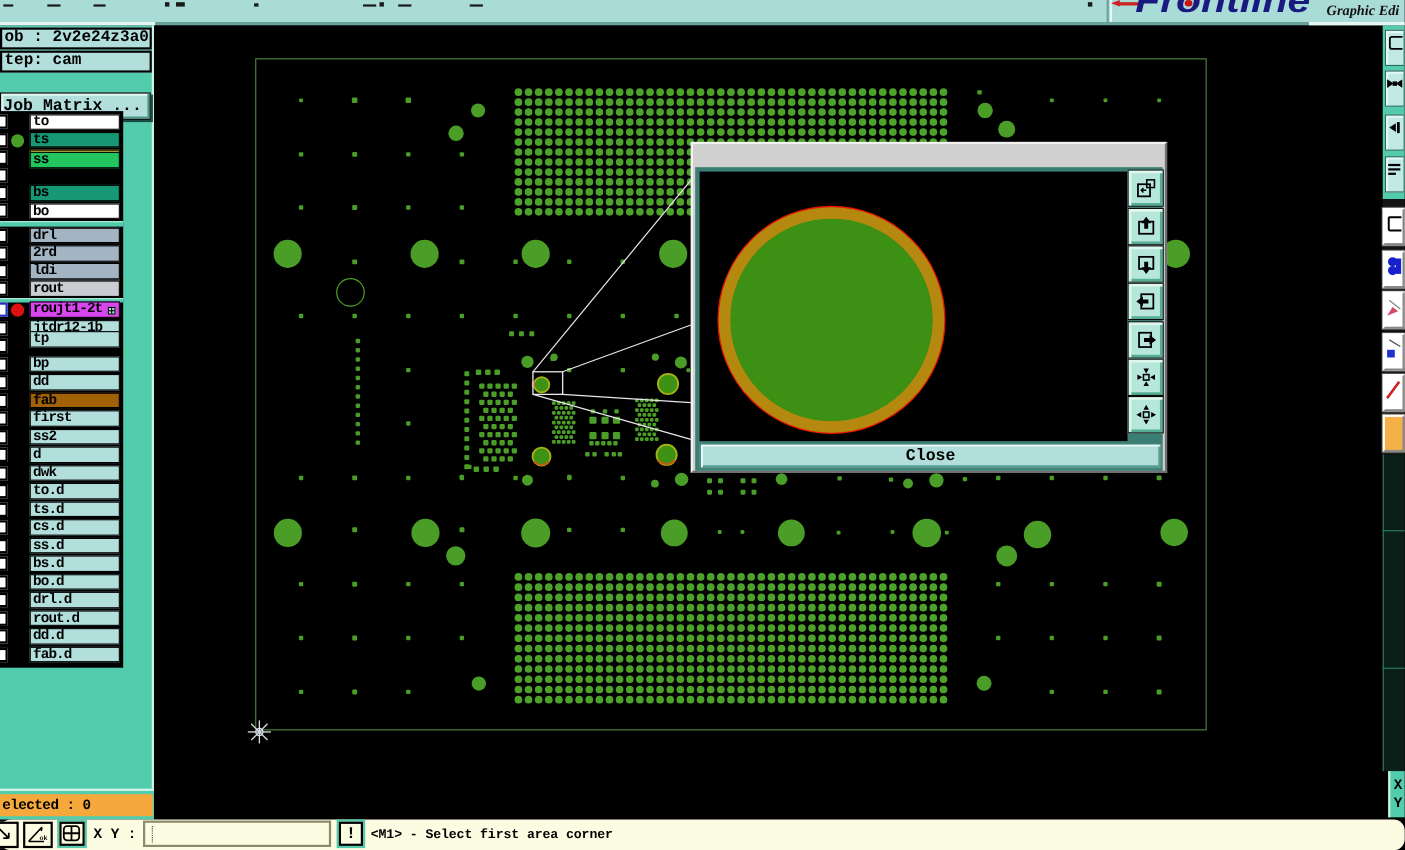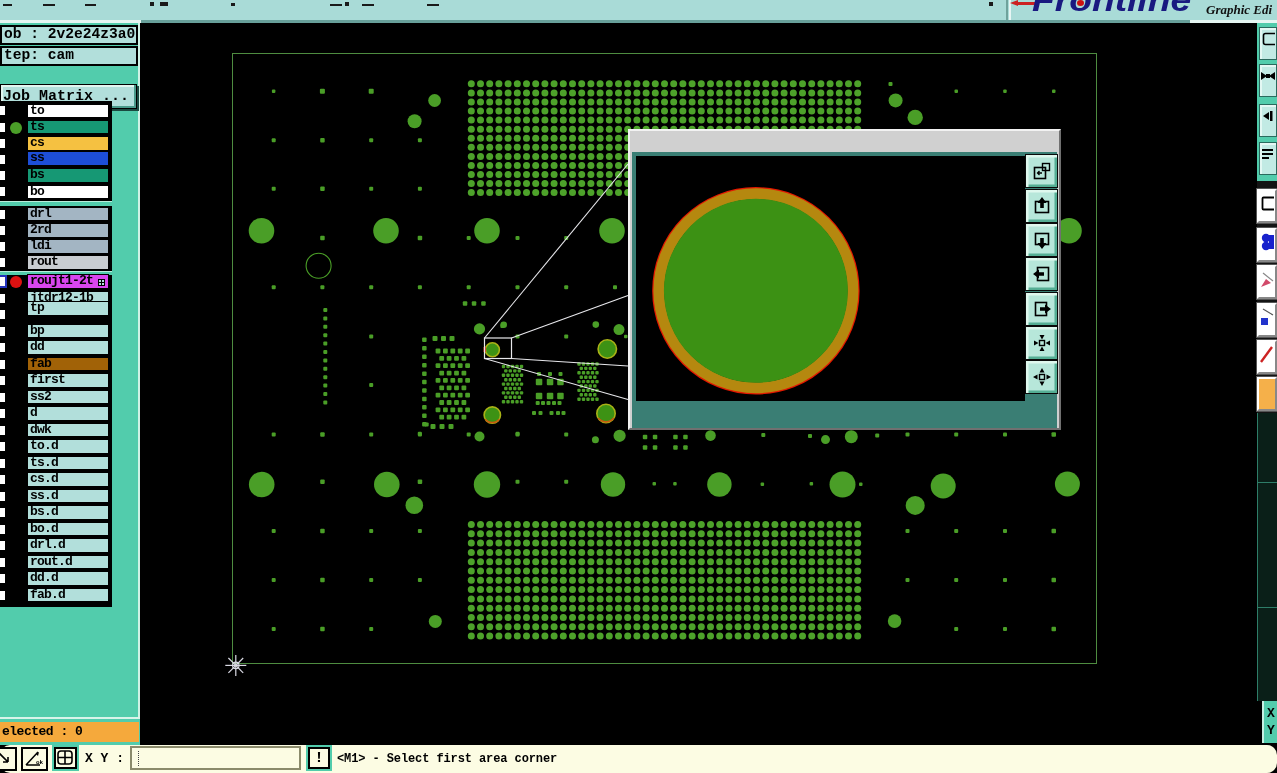--- a/index.html
+++ b/index.html
@@ -1553,21 +1553,21 @@
   <div id="jm">Job Matrix ...</div>
   <div id="listbox">
       <div class="cb" style="top:3.4px;border-color:#000"></div>
       <div class="lrow" style="top:2.6px;background:#FFFFFF">to</div>
       <div class="cb" style="top:19.6px;border-color:#000"></div>
       <div class="dot" style="top:20.8px;background:#4A9E28"></div>
       <div class="lrow" style="top:18.8px;background:#169874">ts</div>
       <div class="cb" style="top:35.8px;border-color:#000"></div>
       <div class="lrow" style="top:35.0px;background:#F5C141">cs</div>
       <div class="cb" style="top:52.0px;border-color:#000"></div>
-      <div class="lrow" style="top:50px;background:#1d4ed8">ss</div>
+      <div class="lrow" style="top:37px;background:#22c55e">ss</div>
       <div class="cb" style="top:68.2px;border-color:#000"></div>
       <div class="lrow" style="top:67.4px;background:#169874">bs</div>
       <div class="cb" style="top:84.4px;border-color:#000"></div>
       <div class="lrow" style="top:83.6px;background:#FFFFFF">bo</div>
       <div class="lsep" style="top:100.3px"></div>
       <div class="cb" style="top:106.6px;border-color:#000"></div>
       <div class="lrow" style="top:105.8px;background:#A3B5C3">drl</div>
       <div class="cb" style="top:122.8px;border-color:#000"></div>
       <div class="lrow" style="top:122.0px;background:#A3B5C3">2rd</div>
       <div class="cb" style="top:139.0px;border-color:#000"></div>
@@ -1664,20 +1664,21 @@
           <rect x="7.5" y="7.5" width="5" height="5" fill="none" stroke="#000" stroke-width="1.4"></rect>
           <path d="M10 6.5 L7.5 2 L12.5 2 Z M10 13.5 L7.5 18 L12.5 18 Z M6.5 10 L2 7.5 L2 12.5 Z M13.5 10 L18 7.5 L18 12.5 Z" fill="#000"></path>
         </svg>
       </div>
       <div class="pbtn" style="top:208.4px">
         <svg width="20" height="20">
           <rect x="7.5" y="7.5" width="5" height="5" fill="none" stroke="#000" stroke-width="1.4"></rect>
           <path d="M10 1 L7.5 5.5 L12.5 5.5 Z M10 19 L7.5 14.5 L12.5 14.5 Z M1 10 L5.5 7.5 L5.5 12.5 Z M19 10 L14.5 7.5 L14.5 12.5 Z" fill="#000"></path>
         </svg>
       </div>
+    <div id="pclosebar">Close</div>
   </div>
 </div>
 <div id="rtb">
     <div id="rtbteal"></div>
     <div id="rtbgray"></div>
     <div id="rtbdark"></div>
 <div style="position:absolute;left:0;top:459px;width:20px;height:1px;background:#2E7D68"></div>
 <div style="position:absolute;left:0;top:584px;width:20px;height:1px;background:#2E7D68"></div>
 <div class="rbt" style="top:4px;height:33px"><svg width="15" height="22">
         <rect x="3.5" y="5.5" width="14" height="11" rx="2" fill="none" stroke="#000" stroke-width="1.6"></rect>

